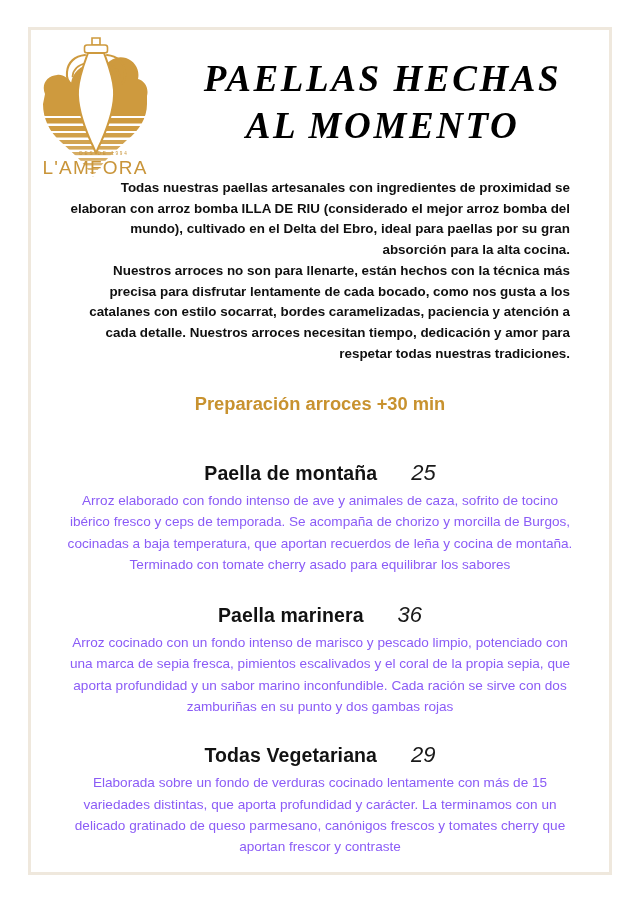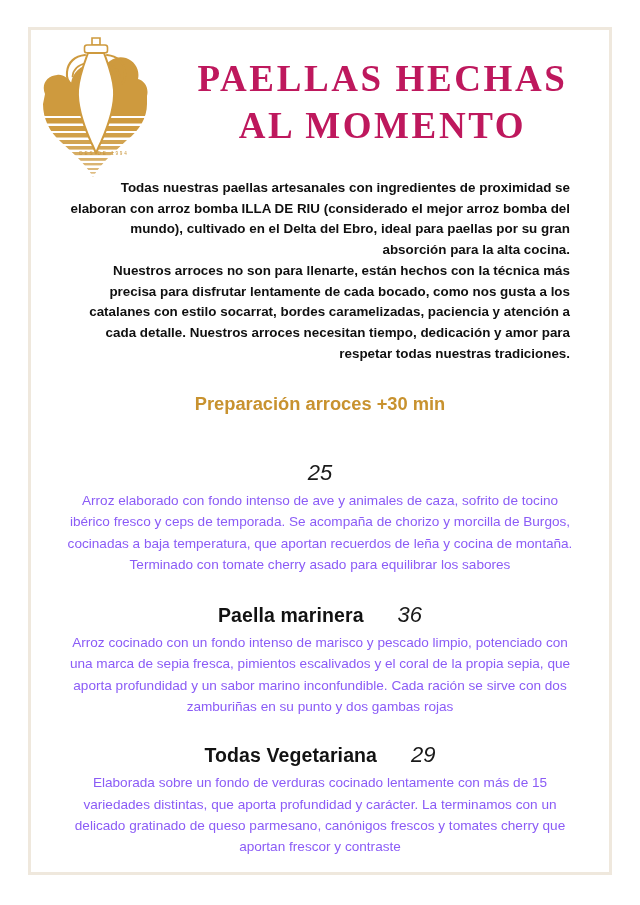--- a/index.html
+++ b/index.html
@@ -78,25 +78,26 @@
     font-weight: 400;
   }
 
   .title-block {
     position: absolute;
     left: 132px;
     top: 28px;
     width: 445px;
     text-align: center;
     font-family: "Liberation Serif", serif;
+    font-style: italic;
     font-weight: 700;
     font-size: 37px;
     line-height: 47px;
     letter-spacing: 2.6px;
-    color: #be185d;
+    color: #000000;
   }
   .title-line { display: block; white-space: nowrap; }
 
   
   .intro {
     position: absolute;
     left: 70px;
     top: 178px;
     width: 500px;
     text-align: center;
@@ -209,40 +210,42 @@
           <path d="M71,31 C79,33 84,38 84.5,44.5" fill="none" stroke="#CE9A3E" stroke-width="1.7" stroke-linecap="round"></path>
 
           <path d="M53,21 C49,32 44,44 43,58 C42,74 48,92 56,110
                    C58,114 60,118 61,122 C62,118 64,114 66,110
                    C74,92 80,74 79,58 C78,44 73,32 69,21 Z" fill="#FFFFFF" stroke="#CE9A3E" stroke-width="2"></path>
         </g>
       </svg>
     </div>
 
     <div class="brand-since">DES DE 1994</div>
+    <div class="brand-name">L'AMFORA</div>
 
     <div class="title-block">
       <span class="title-line">PAELLAS HECHAS</span>
       <span class="title-line">AL MOMENTO</span>
     </div>
   </div>
 
   <div class="intro">
     <p>Todas nuestras paellas artesanales con ingredientes de proximidad se elaboran con arroz bomba ILLA DE RIU (considerado el mejor arroz bomba del mundo), cultivado en el Delta del Ebro, ideal para paellas por su gran absorción para la alta cocina.</p>
     <p>Nuestros arroces no son para llenarte, están hechos con la técnica más precisa para disfrutar lentamente de cada bocado, como nos gusta a los catalanes con estilo socarrat, bordes caramelizadas, paciencia y atención a cada detalle. Nuestros arroces necesitan tiempo, dedicación y amor para respetar todas nuestras tradiciones.</p>
   </div>
 
   <div class="highlight">
     <div>Preparación arroces  +30 min</div>
   </div>
 
   <div class="dishes">
 
     <div class="dish">
       <div class="dish-head">
+        <span class="dish-name">Paella de montaña</span>
         <span class="dish-price">25</span>
       </div>
       <div class="dish-desc">Arroz elaborado con fondo intenso de ave y animales de caza, sofrito de tocino ibérico fresco y ceps de temporada. Se acompaña de chorizo y morcilla de Burgos, cocinadas a baja temperatura, que aportan recuerdos de leña y cocina de montaña. Terminado con tomate cherry asado para equilibrar los sabores</div>
     </div>
 
     <div class="dish-spacer-1"></div>
 
     <div class="dish">
       <div class="dish-head">
         <span class="dish-name">Paella marinera</span>

